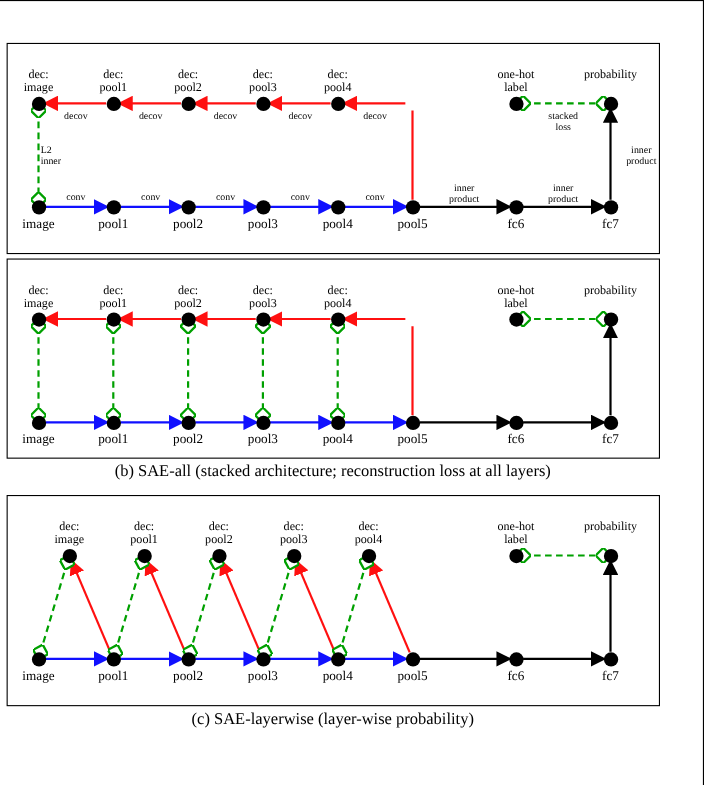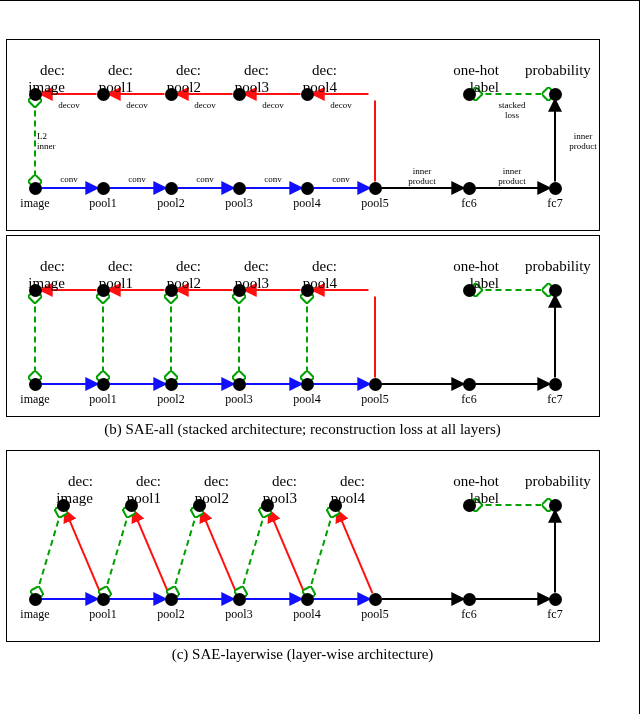--- a/index.html
+++ b/index.html
@@ -49,23 +49,23 @@
   }
   .node {
     position: absolute;
     width: 13px;
     height: 13px;
     border-radius: 50%;
     background: #000;
   }
   .lblTop {
     position: absolute;
-    font-size: 15px;
+    font-size: 11px;
     color: #000;
-    text-align: right;
+    text-align: center;
     width: 60px;
     transform: translateX(-50%);
   }
   .lblBottom {
     position: absolute;
     font-size: 12px;
     color: #000;
     text-align: center;
     width: 60px;
     transform: translateX(-50%);
@@ -320,16 +320,16 @@
 pool3</div>
         <div class="node" style="left: 321.5px; top: 47.5px;"></div>
         <div class="lblTop" style="left: 328px; top: 22px; white-space: pre;">dec:
 pool4</div>
         <div class="node" style="left: 455.5px; top: 47.5px;"></div>
         <div class="lblTop" style="left: 462px; top: 22px; white-space: pre;">one-hot
 label</div>
         <div class="node" style="left: 541.5px; top: 47.5px;"></div>
         <div class="lblTop" style="left: 548px; top: 22px; white-space: pre;">probability</div>
       </div>
-    <div class="caption">(c) SAE-layerwise (layer-wise architecture)</div>
+    <div class="caption">(c) SAE-layerwise (layer-wise probability)</div>
 
   </div>
 </div>
 
 </body></html>

